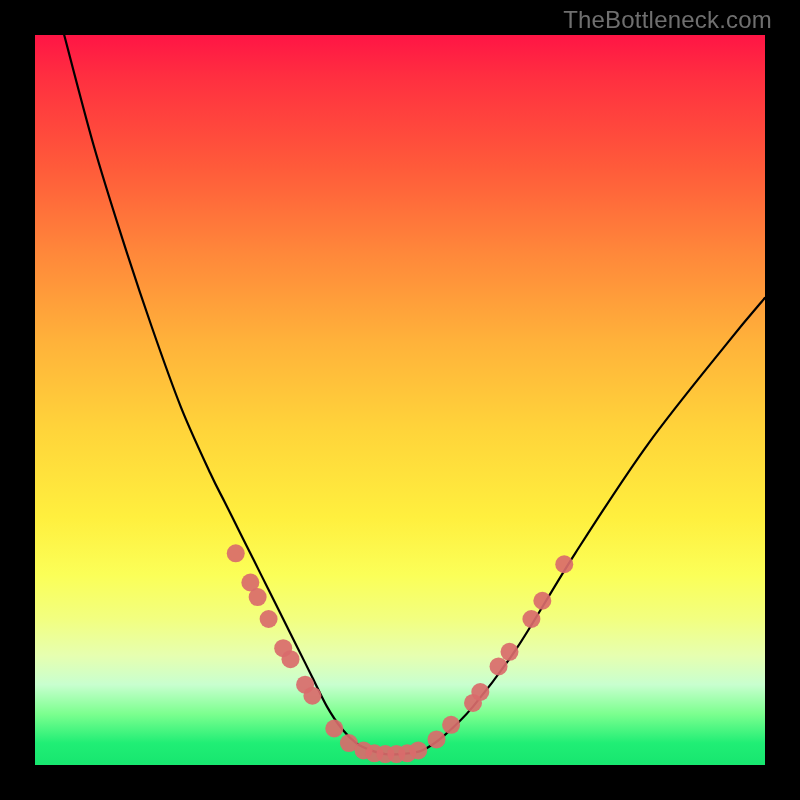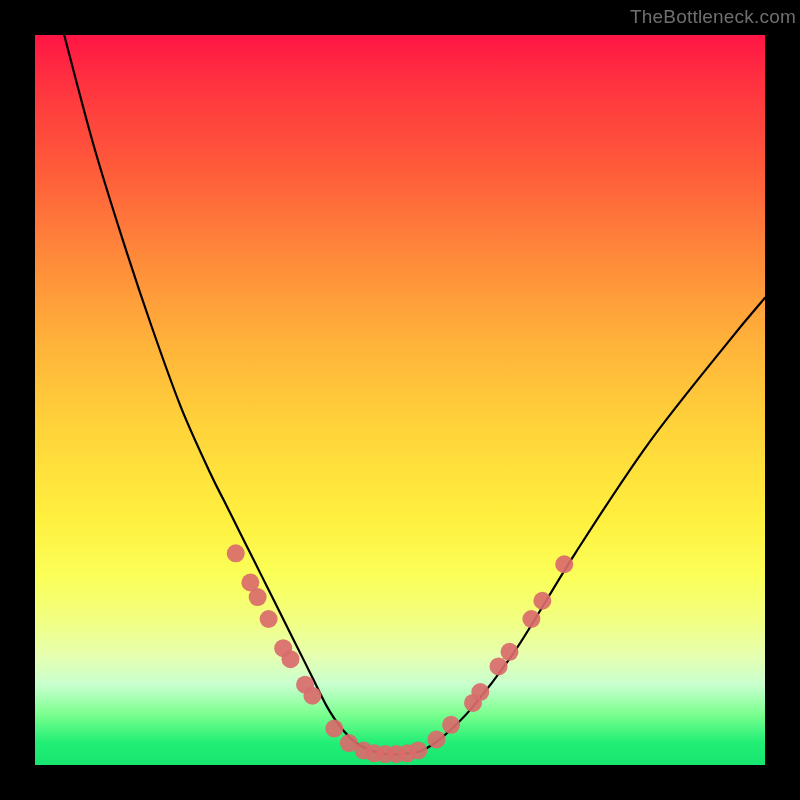--- a/index.html
+++ b/index.html
@@ -13,23 +13,23 @@
   }
   .frame {
     position: relative;
     width: 800px;
     height: 800px;
     background: #000;
   }
   .watermark {
     position: absolute;
     top: 6px;
-    right: 4px;
+    right: 28px;
     color: #6f6f6f;
-    font-size: 19px;
+    font-size: 24px;
     font-weight: 500;
     letter-spacing: 0.2px;
     z-index: 10;
   }
   .plot-area {
     position: absolute;
     left: 35px;
     top: 35px;
     width: 730px;
     height: 730px;

